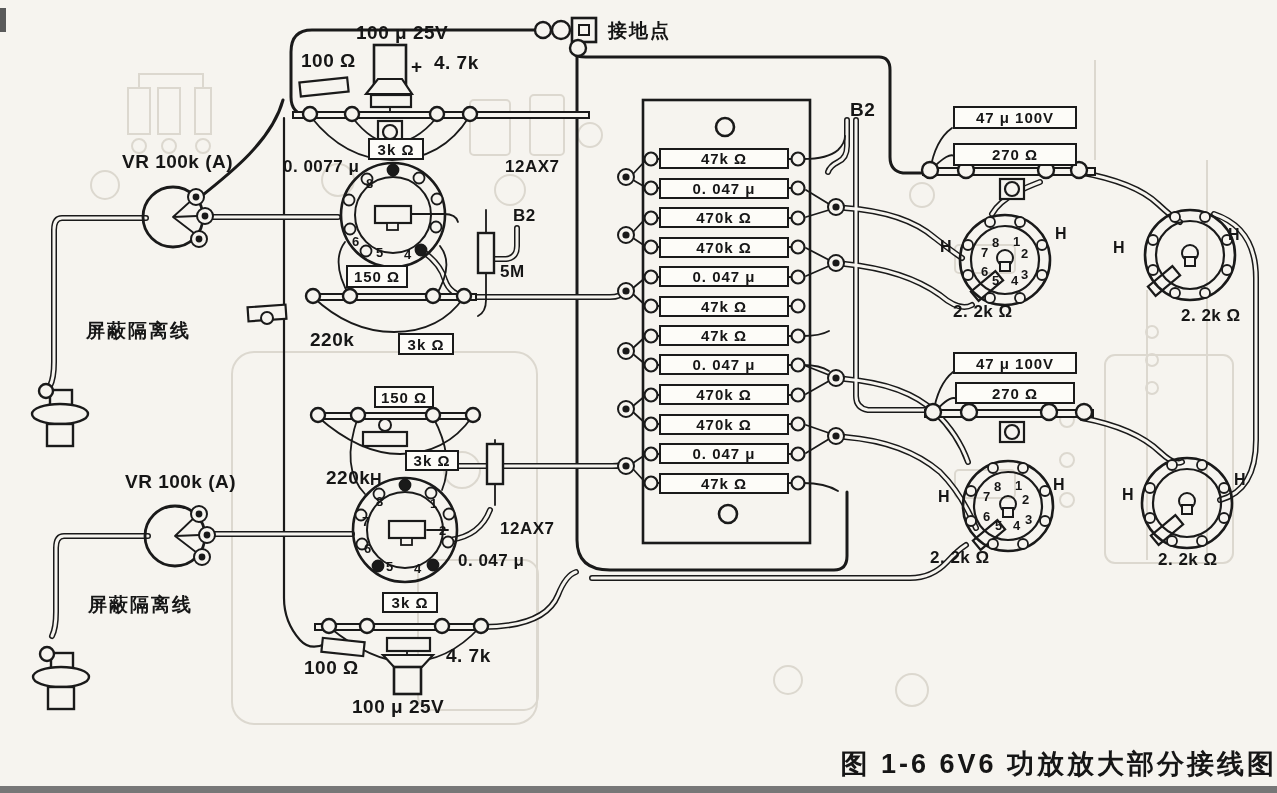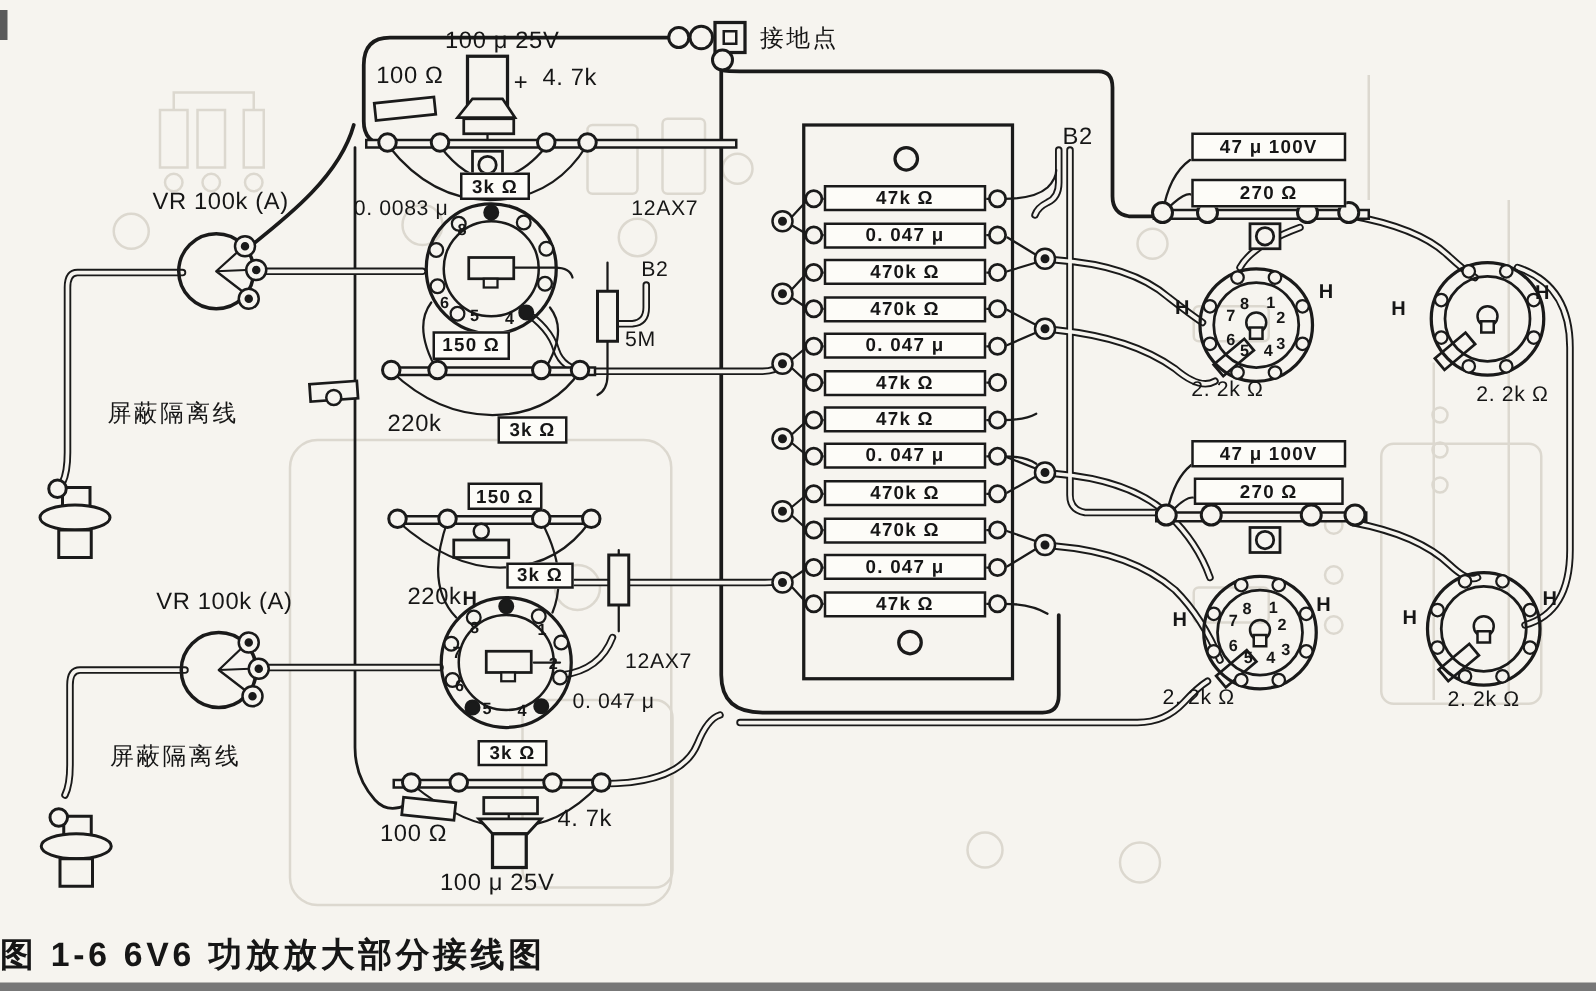--- a/index.html
+++ b/index.html
@@ -1,26 +1,26 @@
 <!DOCTYPE html>
 <html><head>
 <meta charset="utf-8">
 <style>
   html,body{margin:0;padding:0;background:#e8e6e1;}
   .canvas{position:relative;width:1277px;height:793px;background:#f6f4ef;overflow:hidden;
           font-family:"Liberation Sans","DejaVu Sans",sans-serif;color:#161616;}
   svg{position:absolute;left:0;top:0;}
-  .lbl{position:absolute;font-weight:normal;font-size:17px;white-space:nowrap;letter-spacing:.5px;z-index:3;}
+  .lbl{position:absolute;font-weight:bold;font-size:17px;white-space:nowrap;letter-spacing:.5px;z-index:3;}
   .cjk{font-size:19px;letter-spacing:2px;}
   .cbox{position:absolute;border:2.5px solid #1a1a1a;background:#fdfcf8;display:flex;
         align-items:center;justify-content:center;font-weight:bold;font-size:15px;
         letter-spacing:1px;z-index:3;box-sizing:border-box;white-space:nowrap;}
   .pin{position:absolute;font-weight:bold;font-size:13px;z-index:4;}
   .hl{position:absolute;font-weight:bold;font-size:16px;z-index:3;}
-  .caption{position:absolute;left:0;top:746px;width:1277px;text-align:left;
+  .caption{position:absolute;left:0;top:746px;width:1277px;text-align:right;
            font-weight:bold;font-size:27px;letter-spacing:3px;z-index:3;}
   .scanedge{position:absolute;left:0;top:786px;width:1277px;height:7px;background:#777;z-index:5;}
   .cornermark{position:absolute;left:0;top:8px;width:6px;height:24px;background:#5a5a5a;z-index:5;}
 </style>
 </head>
 <body>
 <div class="canvas">
 
 <svg width="1277" height="793" viewBox="0 0 1277 793">
 
@@ -438,21 +438,21 @@
 <div class="cbox" style="left:953px;top:106px;width:124px;height:23px;">47 μ 100V</div>
 <div class="cbox" style="left:953px;top:143px;width:124px;height:23px;">270 Ω</div>
 <div class="cbox" style="left:953px;top:352px;width:124px;height:22px;">47 μ 100V</div>
 <div class="cbox" style="left:955px;top:382px;width:120px;height:22px;">270 Ω</div>
 
 <div class="lbl cjk" style="left:608px;top:18px;">接地点</div>
 <div class="lbl" style="left:356px;top:22px;font-size:19px;">100 μ 25V</div>
 <div class="lbl" style="left:411px;top:56px;font-size:19px;">+</div>
 <div class="lbl" style="left:301px;top:50px;font-size:19px;">100 Ω</div>
 <div class="lbl" style="left:434px;top:52px;font-size:19px;">4. 7k</div>
-<div class="lbl" style="left:283px;top:157px;">0. 0083 μ</div>
+<div class="lbl" style="left:283px;top:157px;">0. 0077 μ</div>
 <div class="lbl" style="left:505px;top:157px;">12AX7</div>
 <div class="lbl" style="left:513px;top:206px;">B2</div>
 <div class="lbl" style="left:500px;top:262px;">5M</div>
 <div class="lbl" style="left:122px;top:151px;font-size:19px;">VR 100k (A)</div>
 <div class="lbl cjk" style="left:86px;top:318px;">屏蔽隔离线</div>
 <div class="lbl" style="left:310px;top:329px;font-size:19px;">220k</div>
 <div class="lbl" style="left:850px;top:99px;font-size:19px;">B2</div>
 <div class="lbl" style="left:1120px;top:161px;"></div>
 <div class="hl" style="left:940px;top:238px;">H</div>
 <div class="hl" style="left:1055px;top:225px;">H</div>

